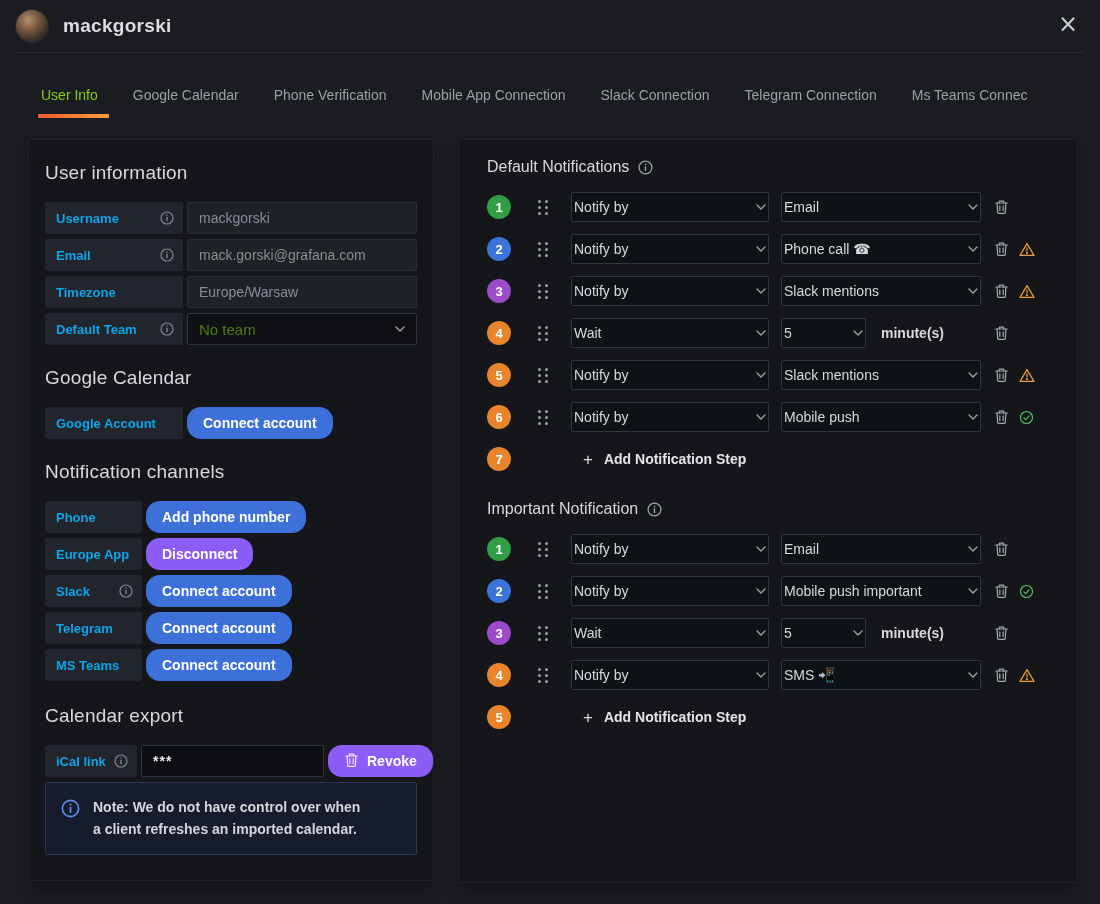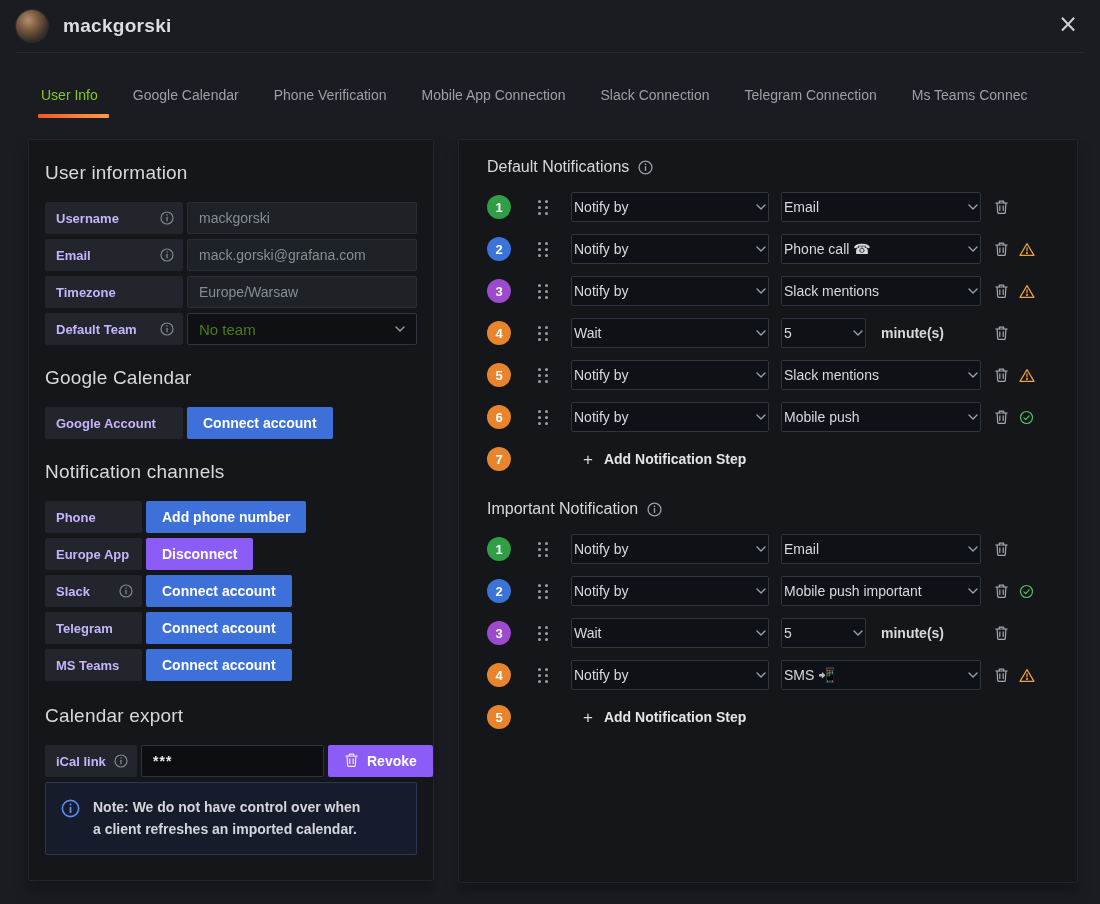--- a/index.html
+++ b/index.html
@@ -43,36 +43,36 @@
   }
   .panel-left { width:406px; height:742px; padding:14px 16px; }
   .panel-right { width:620px; height:744px; padding:18px 20px 20px 28px; }
   .panel-h { font-size:19px; font-weight:500; color:#d8d9da; margin:8px 0 18px; letter-spacing:.2px; }
   .panel-h.mt { margin-top:22px; }
   
   .f-row { display:flex; margin-bottom:5px; height:32px; align-items:stretch; }
   .f-label {
     width:138px; flex:none; background:#22252b; border-radius:2px;
     display:flex; align-items:center; padding:0 9px 0 11px; margin-right:4px;
-    font-size:13px; font-weight:700; color:#c4b5fd;
+    font-size:13px; font-weight:700; color:#0ea5e9;
   }
   .f-label.w97 { width:97px; }
   .f-label.w92 { width:92px; }
   .f-label .info-i { margin-left:auto; display:flex; }
   .f-input {
     flex:1; background:#1e2126; border:1px solid #2a2e34; border-radius:2px;
     display:flex; align-items:center; padding:0 11px; font-size:14px; color:#878d96;
   }
   .f-select {
     flex:1; background:#0e1014; border:1px solid #30353d; border-radius:2px;
     display:flex; align-items:center; padding:8px 11px; font-size:15px; color:#4d7c0f; cursor:pointer;
   }
   .f-select .chev { margin-left:auto; display:flex; }
   .btn {
-    height:32px; border:none; border-radius:2px; color:#fff; font-size:14px; font-weight:700;
+    height:32px; border:none; border-radius:14px; color:#fff; font-size:14px; font-weight:700;
     display:inline-flex; align-items:center; gap:8px; padding:0 16px; cursor:pointer;
     font-family:"Liberation Sans",sans-serif; flex:none;
   }
   .btn-primary { background:#3d71d9; }
   .btn-danger  { background:#8b5cf6; }
   .ical-input {
     width:183px; flex:none; background:#0c0e12; border:1px solid #30353d; border-radius:2px;
     display:flex; align-items:center; padding:0 11px; font-size:14px; color:#e8e9ea;
     letter-spacing:1px; margin-right:4px; font-weight:700;
   }

